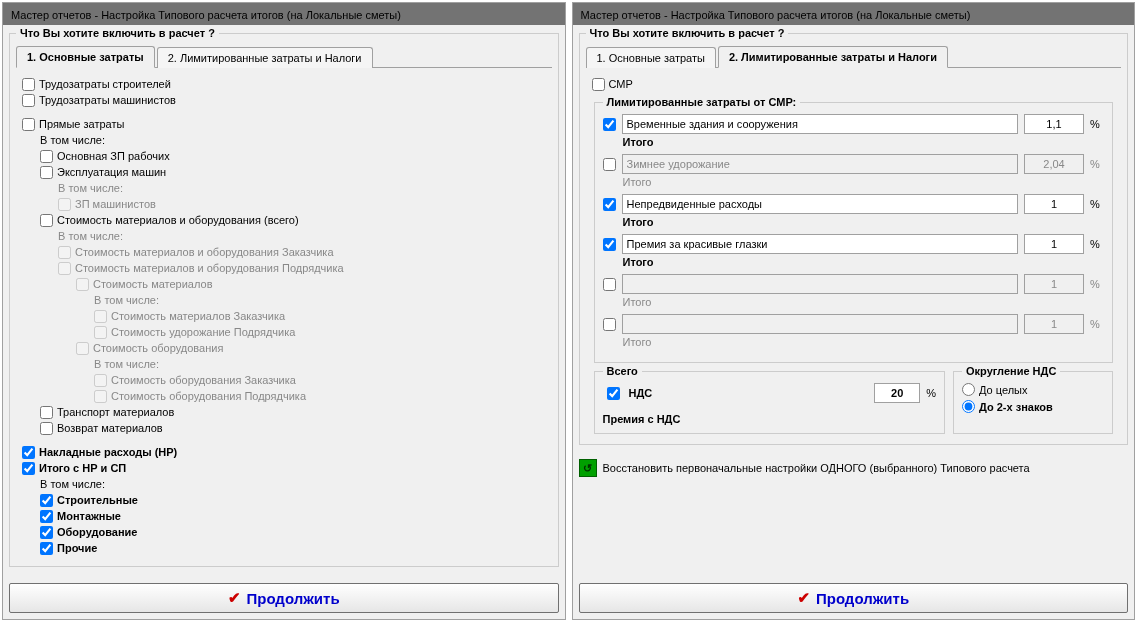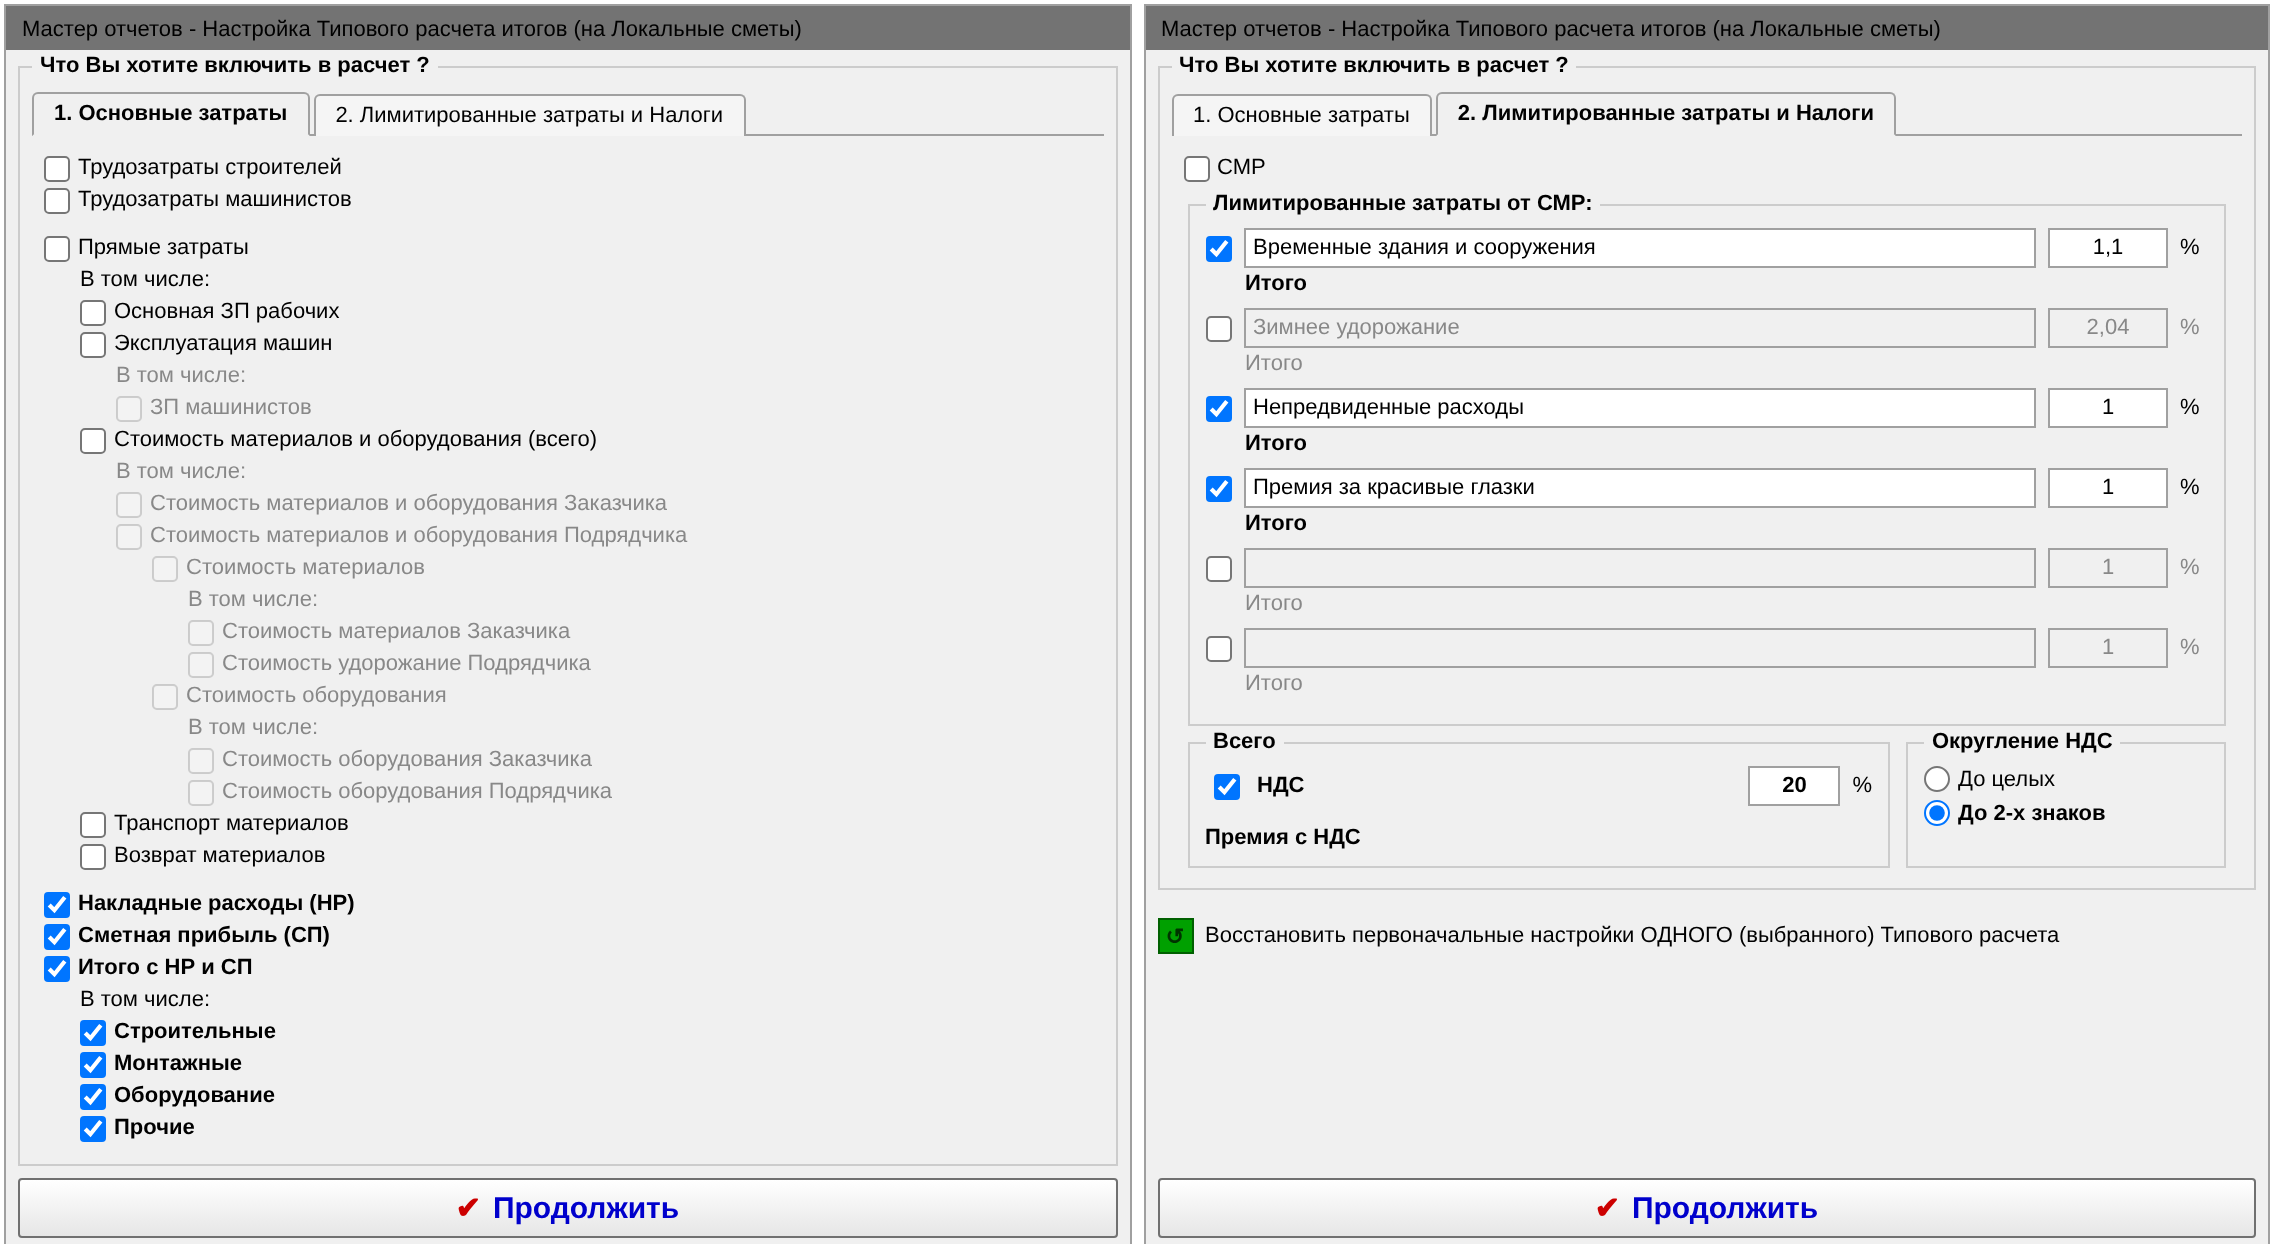--- a/index.html
+++ b/index.html
@@ -270,24 +270,20 @@
           <input type="checkbox" style="">
           <span class="lbl">Возврат материалов</span>
         </div>
       <div class="spacer"></div>
       <div class="row">
           <input type="checkbox" checked="" style="">
           <span class="lbl bold">Накладные расходы (НР)</span>
         </div>
       <div class="row">
           <input type="checkbox" checked="" style="">
-          <span class="lbl bold">Сметная прибыль (СП)</span>
-        </div>
-      <div class="row">
-          <input type="checkbox" checked="" style="">
           <span class="lbl bold">Итого с НР и СП</span>
         </div>
       <div class="row ind1">
           <span class="lbl">В том числе:</span>
         </div>
       <div class="row ind1">
           <input type="checkbox" checked="" style="">
           <span class="lbl bold">Строительные</span>
         </div>
       <div class="row ind1">

